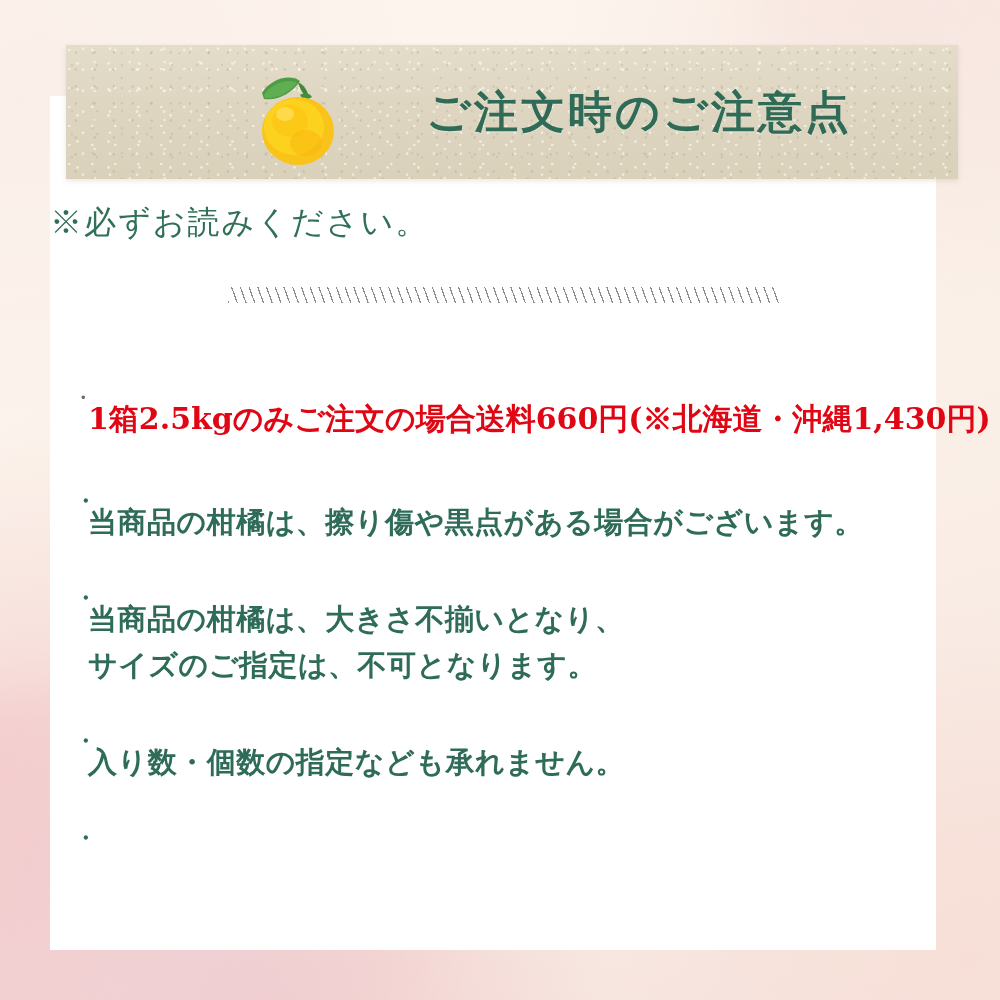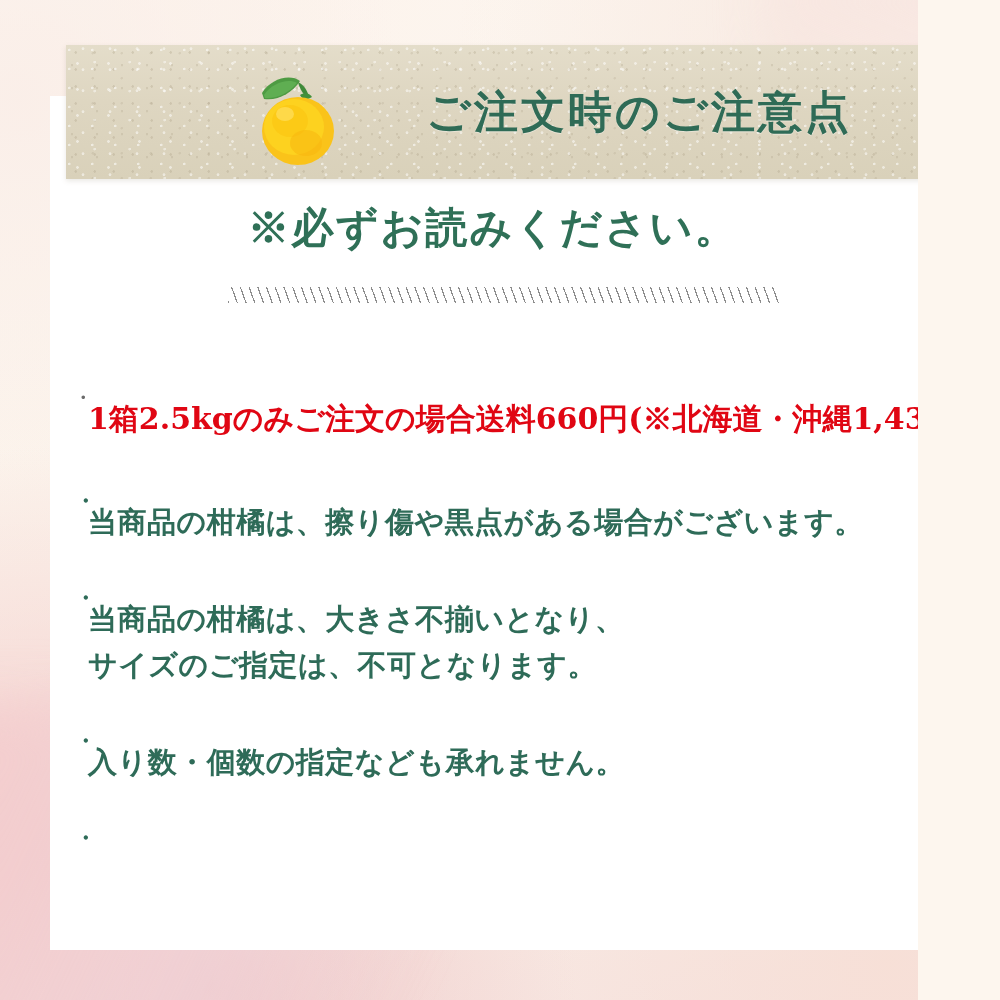--- a/index.html
+++ b/index.html
@@ -11,21 +11,21 @@
     width: 1000px;
     height: 1000px;
     overflow: hidden;
     font-family: "DejaVu Serif", "Liberation Serif", serif;
     background: #fdf6ee;
   }
 
   
   #page {
     position: relative;
-    width: 918px;
+    width: 1000px;
     height: 1000px;
     background: #fbf3e9;
     overflow: hidden;
   }
   .bg-layer {
     position: absolute;
     inset: 0;
     background:
       radial-gradient(circle at 6% 86%, rgba(244,206,205,0.95) 0%, rgba(244,206,205,0.0) 34%),
       radial-gradient(circle at 23% 99%, rgba(238,196,198,0.85) 0%, rgba(238,196,198,0.0) 30%),
@@ -112,25 +112,25 @@
     font-family: "DejaVu Serif", "Liberation Serif", serif;
     text-shadow: 0 1px 0 rgba(255,255,255,0.35);
   }
 
   
   #subtitle {
     position: absolute;
     left: 50px;
     top: 205px;
     width: 886px;
-    text-align: center;
-    font-size: 42px;
+    text-align: left;
+    font-size: 32px;
     line-height: 1.1;
     letter-spacing: 2px;
-    font-weight: 700;
+    font-weight: 400;
     color: #2f7057;
     font-family: "DejaVu Serif", "Liberation Serif", serif;
   }
 
   
   #divider {
     position: absolute;
     left: 228px;
     top: 287px;
     width: 552px;

